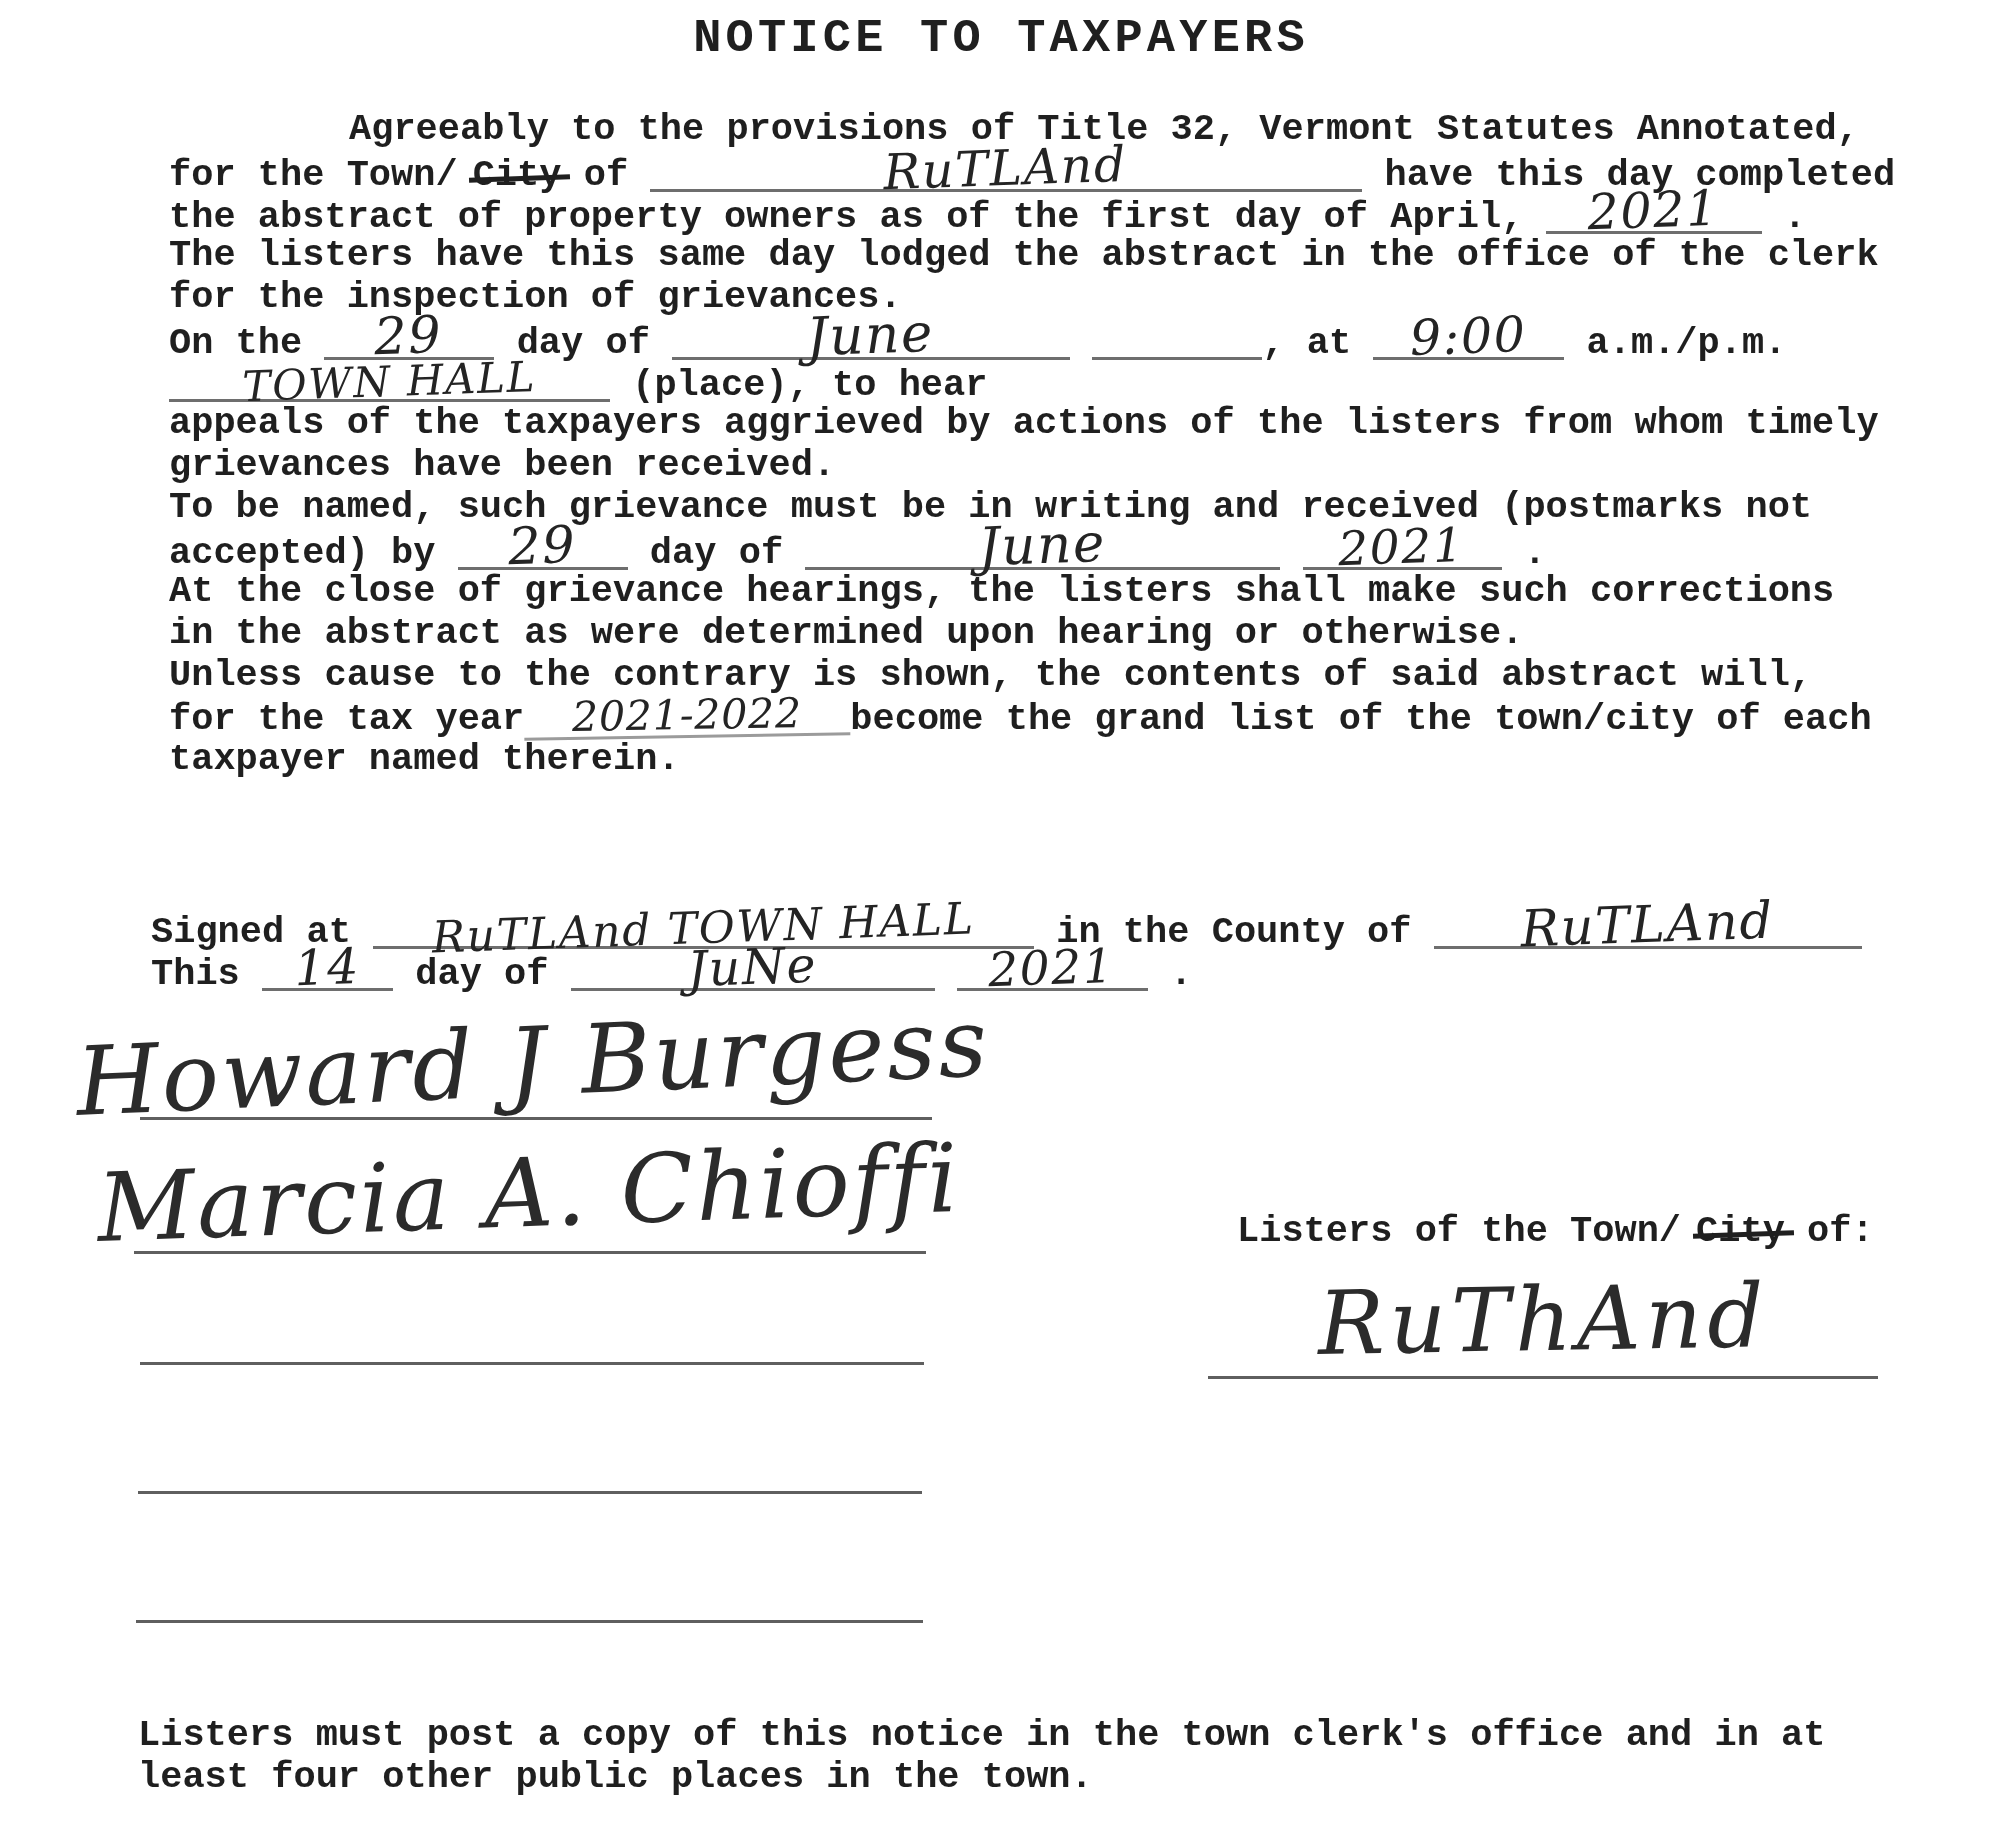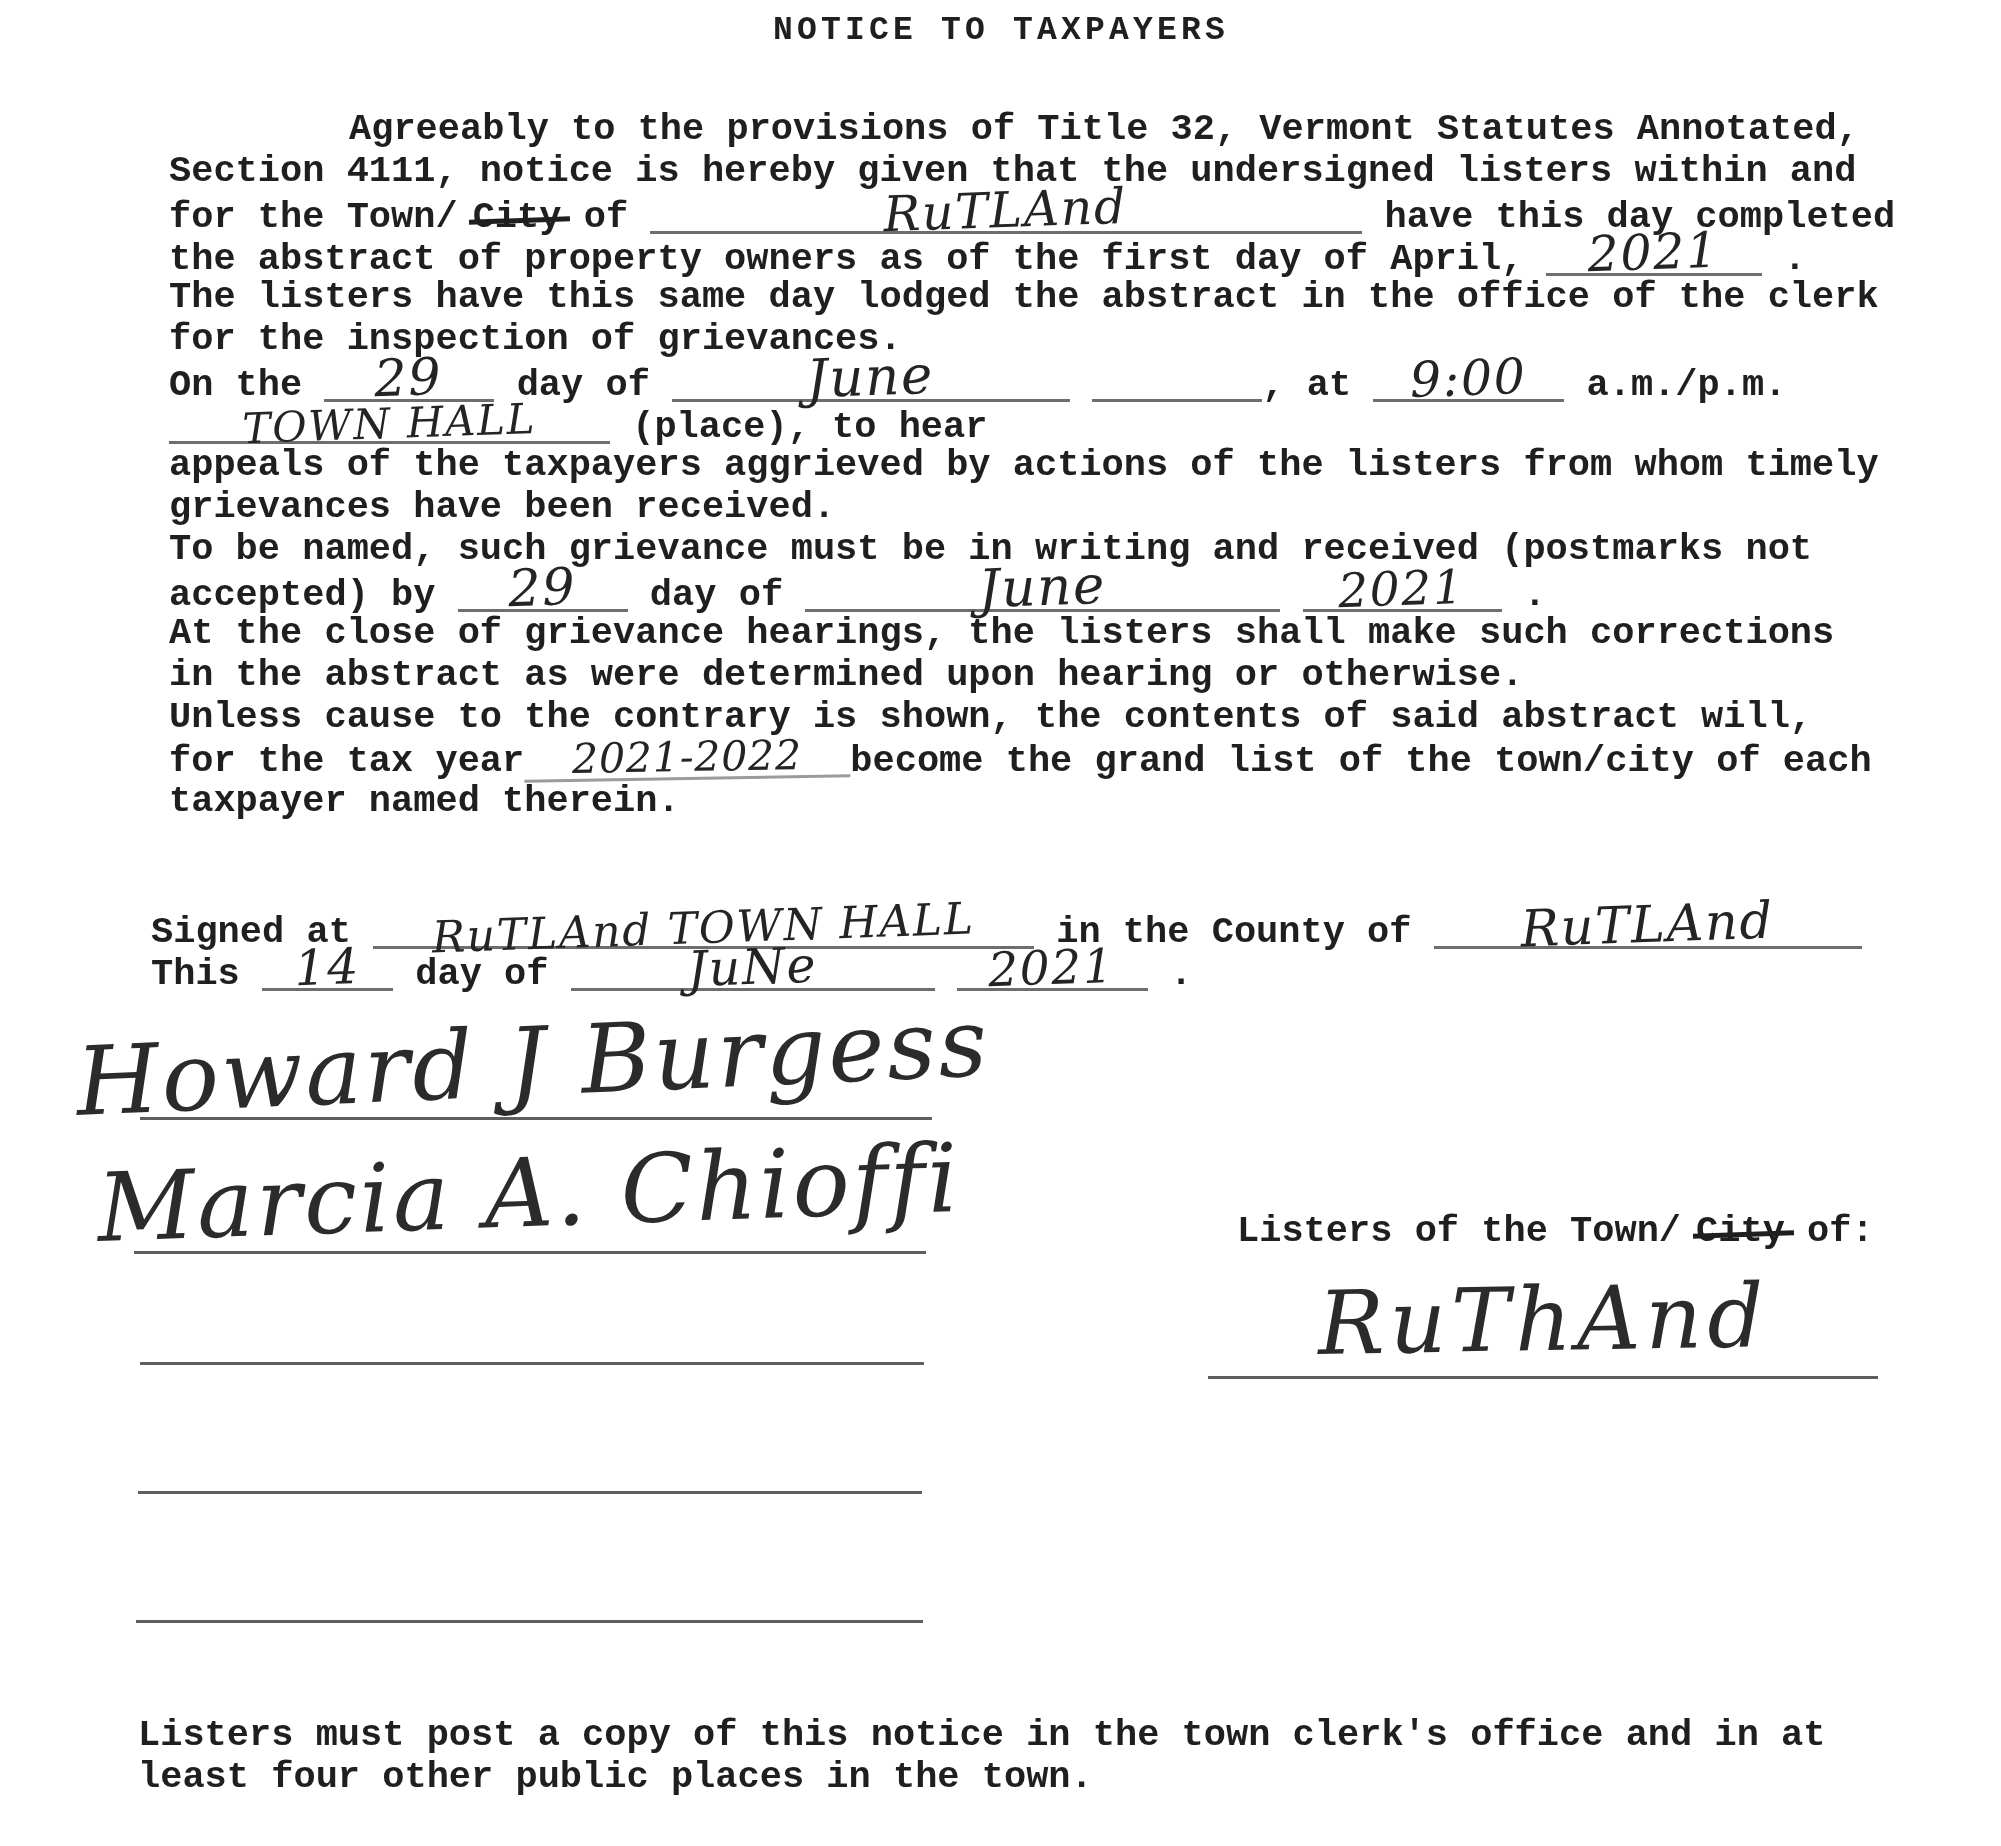--- a/index.html
+++ b/index.html
@@ -8,21 +8,21 @@
     width:2002px;height:1847px;
     background:#ffffff;
     overflow:hidden;
     font-family:"Liberation Mono","DejaVu Sans Mono",monospace;
     font-weight:700;
     color:#1f1f1f;
   }
   .doc-title{
     position:absolute;top:12px;left:0;width:100%;
     text-align:center;
-    font-size:33px;letter-spacing:4.2px;
+    font-size:47px;letter-spacing:4.2px;
     white-space:pre;
   }
   .block{position:absolute;}
   #para-block{left:169px;top:108px;width:1814px;}
   #signed-block{left:151px;top:907px;width:1814px;}
   #listers-label-block{left:1237px;top:1210px;}
   #note-block{left:138px;top:1714px;width:1822px;}
   .tline{
     height:42px;line-height:42px;
     font-size:37px;white-space:pre;
@@ -70,21 +70,20 @@
 </style>
 </head>
 <body>
 
 <div class="page">
 
   <div class="doc-title">NOTICE TO TAXPAYERS</div>
 
   <div class="block" id="para-block">
       <div class="tline" style="padding-left: 180px;"><span class="tt">Agreeably to the provisions of Title 32, Vermont Statutes Annotated,</span></div>
-      <div class="tline"><span class="tt">Section 4111, notice is hereby given that the undersigned listers within and</span></div>
       <div class="tline"><span class="tt">for the Town/</span><span class="strike">City</span><span class="tt"> of </span><span class="blank" style="width: 712px;"><span class="hw" style="font-size: 49px;">RuTLAnd</span></span><span class="tt"> have this day completed</span></div>
       <div class="tline"><span class="tt">the abstract of property owners as of the first day of April, </span><span class="blank" style="width: 216px;"><span class="hw" style="font-size: 49px;">2021</span></span><span class="tt"> .</span></div>
       <div class="tline"><span class="tt">The listers have this same day lodged the abstract in the office of the clerk</span></div>
       <div class="tline"><span class="tt">for the inspection of grievances.</span></div>
       <div class="tline"><span class="tt">On the </span><span class="blank" style="width: 170px;"><span class="hw" style="font-size: 51px;">29</span></span><span class="tt"> day of </span><span class="blank" style="width: 398px;"><span class="hw" style="font-size: 53px;">June</span></span><span class="tt"> </span><span class="blank" style="width: 170px;"></span><span class="tt">, at </span><span class="blank" style="width: 191px;"><span class="hw" style="font-size: 49px;">9:00</span></span><span class="tt"> a.m./p.m.</span></div>
       <div class="tline"><span class="blank" style="width: 441px;"><span class="hw" style="font-size: 42px;">TOWN HALL</span></span><span class="tt"> (place), to hear</span></div>
       <div class="tline"><span class="tt">appeals of the taxpayers aggrieved by actions of the listers from whom timely</span></div>
       <div class="tline"><span class="tt">grievances have been received.</span></div>
       <div class="tline"><span class="tt">To be named, such grievance must be in writing and received (postmarks not</span></div>
       <div class="tline"><span class="tt">accepted) by </span><span class="blank" style="width: 170px;"><span class="hw" style="font-size: 51px;">29</span></span><span class="tt"> day of </span><span class="blank" style="width: 475px;"><span class="hw" style="font-size: 53px;">June</span></span><span class="tt"> </span><span class="blank" style="width: 199px;"><span class="hw" style="font-size: 47px;">2021</span></span><span class="tt"> .</span></div>

